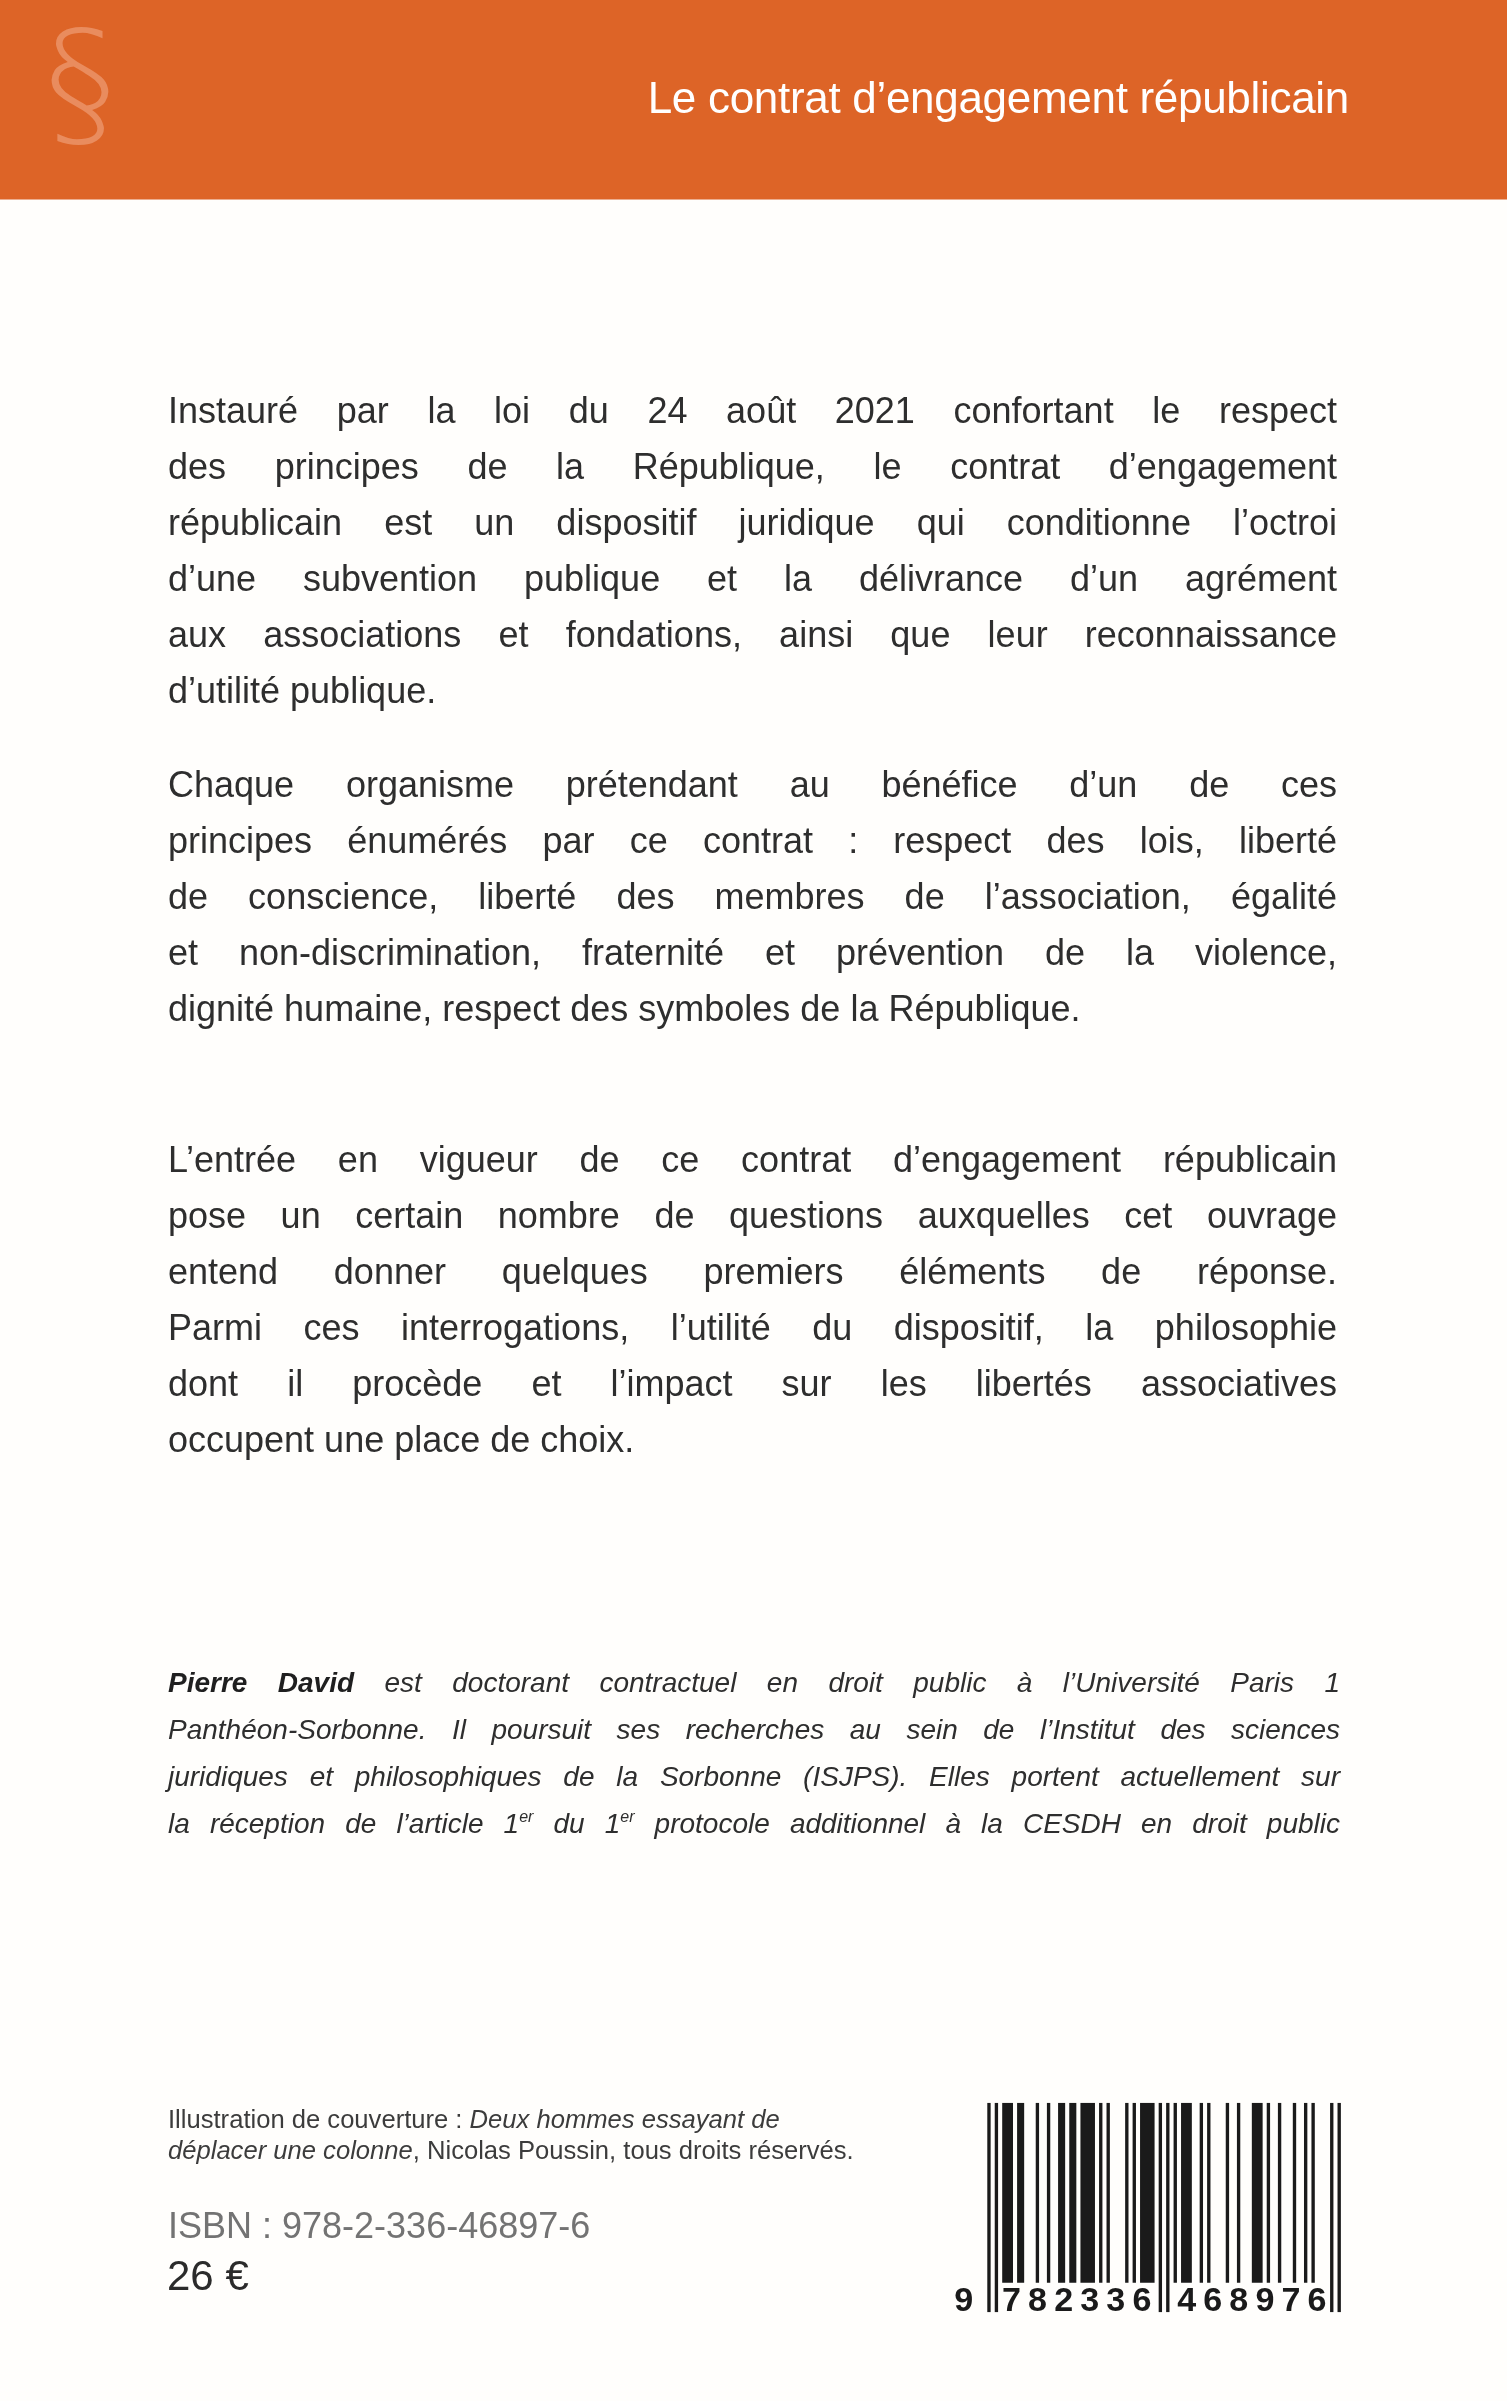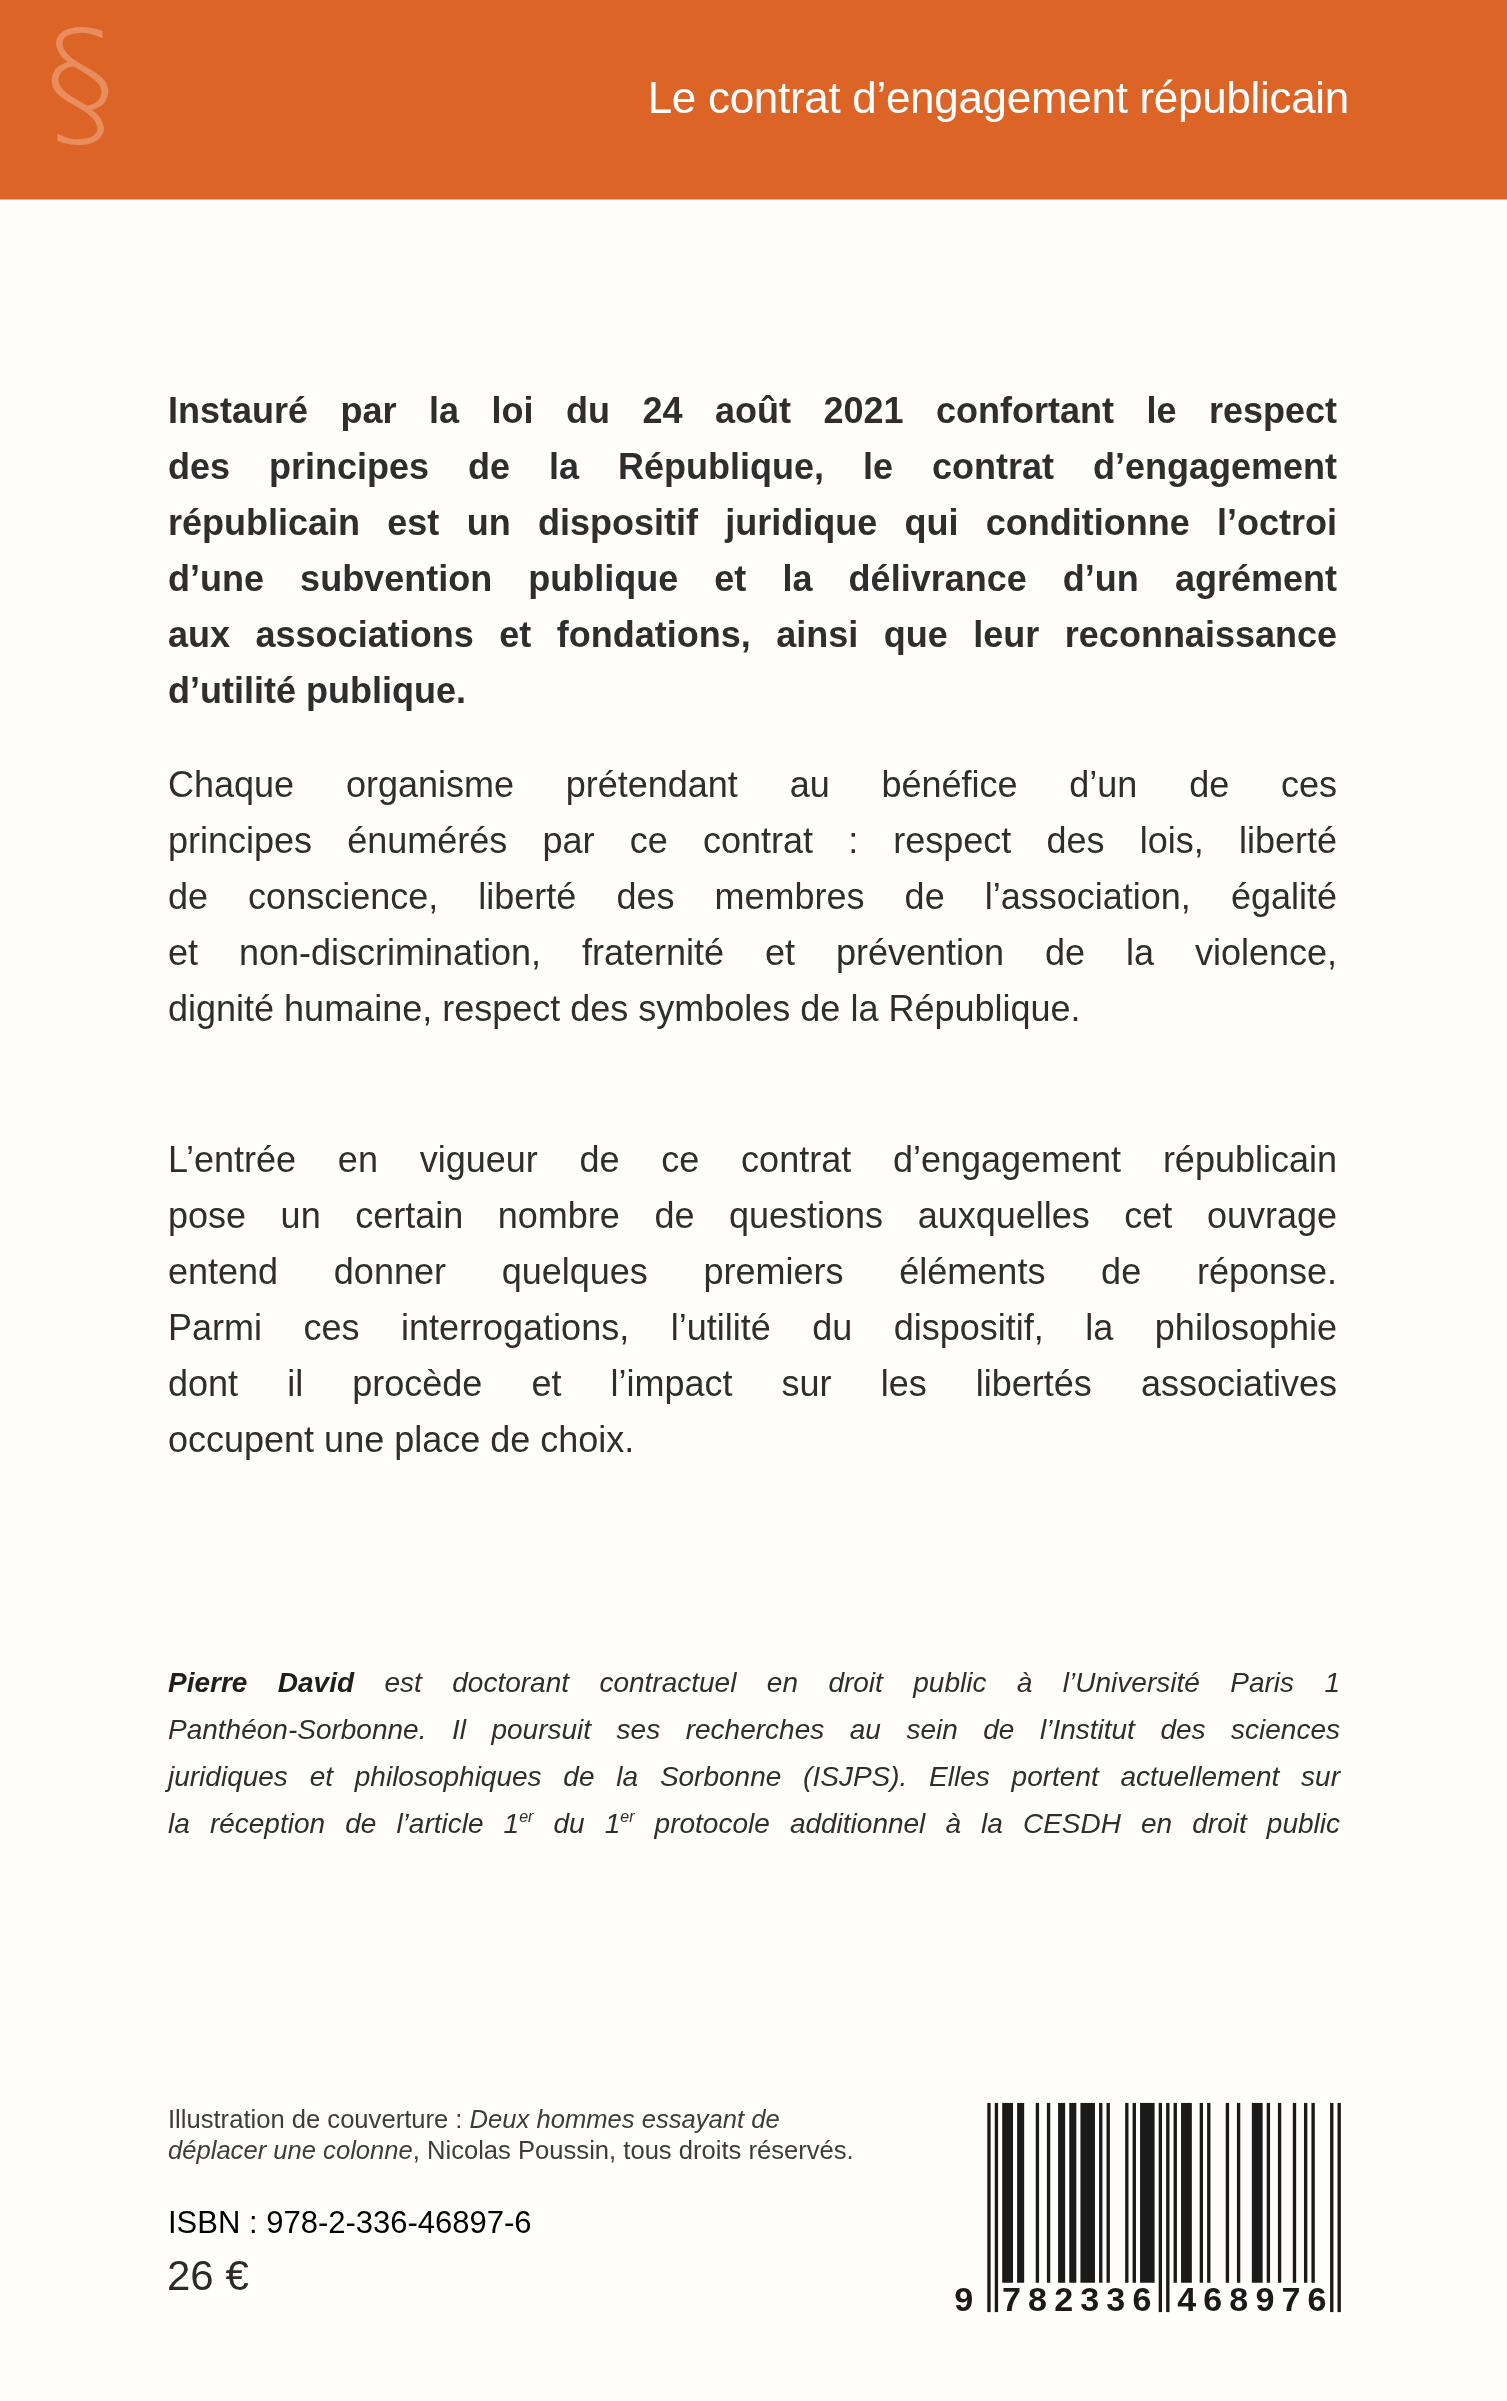--- a/index.html
+++ b/index.html
@@ -84,23 +84,23 @@
     font-size: 25.6px;
     line-height: 31px;
     color: #3c3c3c;
     white-space: nowrap;
   }
   .credits i { font-style: italic; }
   .isbn {
     position: absolute;
     left: 168px;
     top: 2206px;
-    font-size: 31px;
+    font-size: 36px;
     line-height: 1.117;
-    color: #000000;
+    color: #737373;
     white-space: nowrap;
   }
   .price {
     position: absolute;
     left: 167px;
     top: 2253px;
     font-size: 42px;
     line-height: 1.117;
     color: #2b2b2b;
     white-space: nowrap;
@@ -121,21 +121,21 @@
 </style>
 </head>
 <body>
 
 <div class="header">
   <span class="section-sign">§</span>
   <span class="header-title">Le contrat d’engagement républicain</span>
 </div>
 <div class="right-edge"></div>
 
-<div class="para" style="top:383px;font-weight:bold;">
+<div class="para" style="top:383px;">
   <span class="line">Instauré par la loi du 24 août 2021 confortant le respect</span>
   <span class="line">des principes de la République, le contrat d’engagement</span>
   <span class="line">républicain est un dispositif juridique qui conditionne l’octroi</span>
   <span class="line">d’une subvention publique et la délivrance d’un agrément</span>
   <span class="line">aux associations et fondations, ainsi que leur reconnaissance</span>
   <span class="line last">d’utilité publique.</span>
 </div>
 
 <div class="para" style="top:757px;">
   <span class="line">Chaque organisme prétendant au bénéfice d’un de ces</span>

